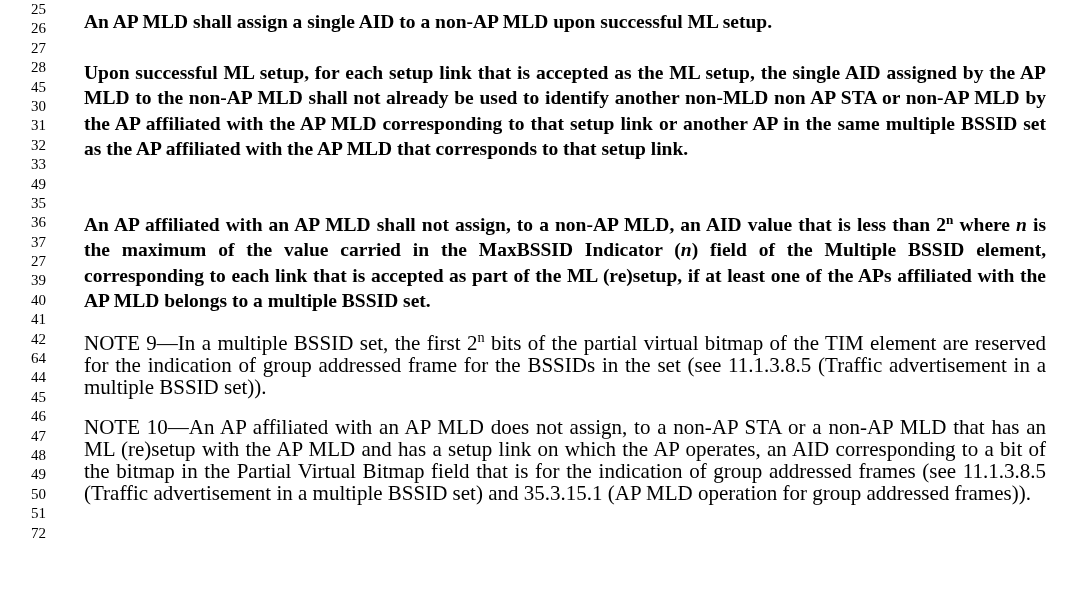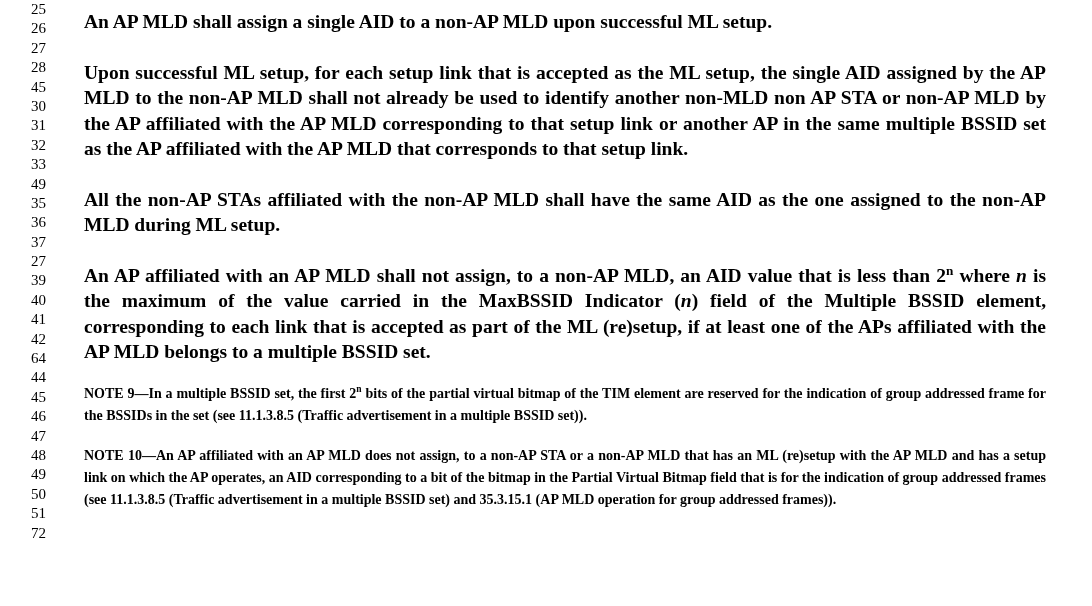--- a/index.html
+++ b/index.html
@@ -45,23 +45,22 @@
     text-align: justify;
     text-justify: inter-word;
   }
   .body-para {
     font-size: 19.5px;
     line-height: 25.5px;
     margin-bottom: 0;
     font-weight: bold;
   }
   .note-para {
-    font-size: 14px;
+    font-size: 21px;
     line-height: 22px;
-    font-weight: bold;
   }
   .spacer-25 { height: 25px; }
   .spacer-18 { height: 18px; }
   .spacer-9  { height: 9px; }
   sup {
     font-size: 0.68em;
     vertical-align: super;
     line-height: 0;
   }
   i { font-style: italic; }
@@ -107,21 +106,20 @@
     <div class="spacer-9"></div>
 
     <p class="body-para">An AP MLD shall assign a single AID to a non-AP MLD upon successful ML setup.</p>
 
     <div class="spacer-25"></div>
 
     <p class="body-para">Upon successful ML setup, for each setup link that is accepted as the ML setup, the single AID assigned by the AP MLD to the non-AP MLD shall not already be used to identify another non-MLD non AP STA or non-AP MLD by the AP affiliated with the AP MLD corresponding to that setup link or another AP in the same multiple BSSID set as the AP affiliated with the AP MLD that corresponds to that setup link.</p>
 
     <div class="spacer-25"></div>
 
-    <p class="body-para">All the non-AP STAs affiliated with the non-AP MLD shall have the same AID as the one assigned to the non-AP MLD during ML setup.</p>
 
     <div class="spacer-25"></div>
 
     <p class="body-para"><span>An AP affiliated with an AP MLD shall not assign, to a non-AP MLD, an AID value that is less than 2</span><sup>n</sup><span> where </span><i>n</i><span> is the maximum of the value carried in the MaxBSSID Indicator (</span><i>n</i><span>) field of the Multiple BSSID element, corresponding to each link that is accepted as part of the ML (re)setup, if at least one of the APs affiliated with the AP MLD belongs to a multiple BSSID set.</span></p>
 
     <div class="spacer-18"></div>
 
     <p class="note-para"><span>NOTE 9—In a multiple BSSID set, the first 2</span><sup>n</sup><span> bits of the partial virtual bitmap of the TIM element are reserved for the indication of group addressed frame for the BSSIDs in the set (see 11.1.3.8.5 (Traffic advertisement in a multiple BSSID set)).</span></p>
 
     <div class="spacer-18"></div>

